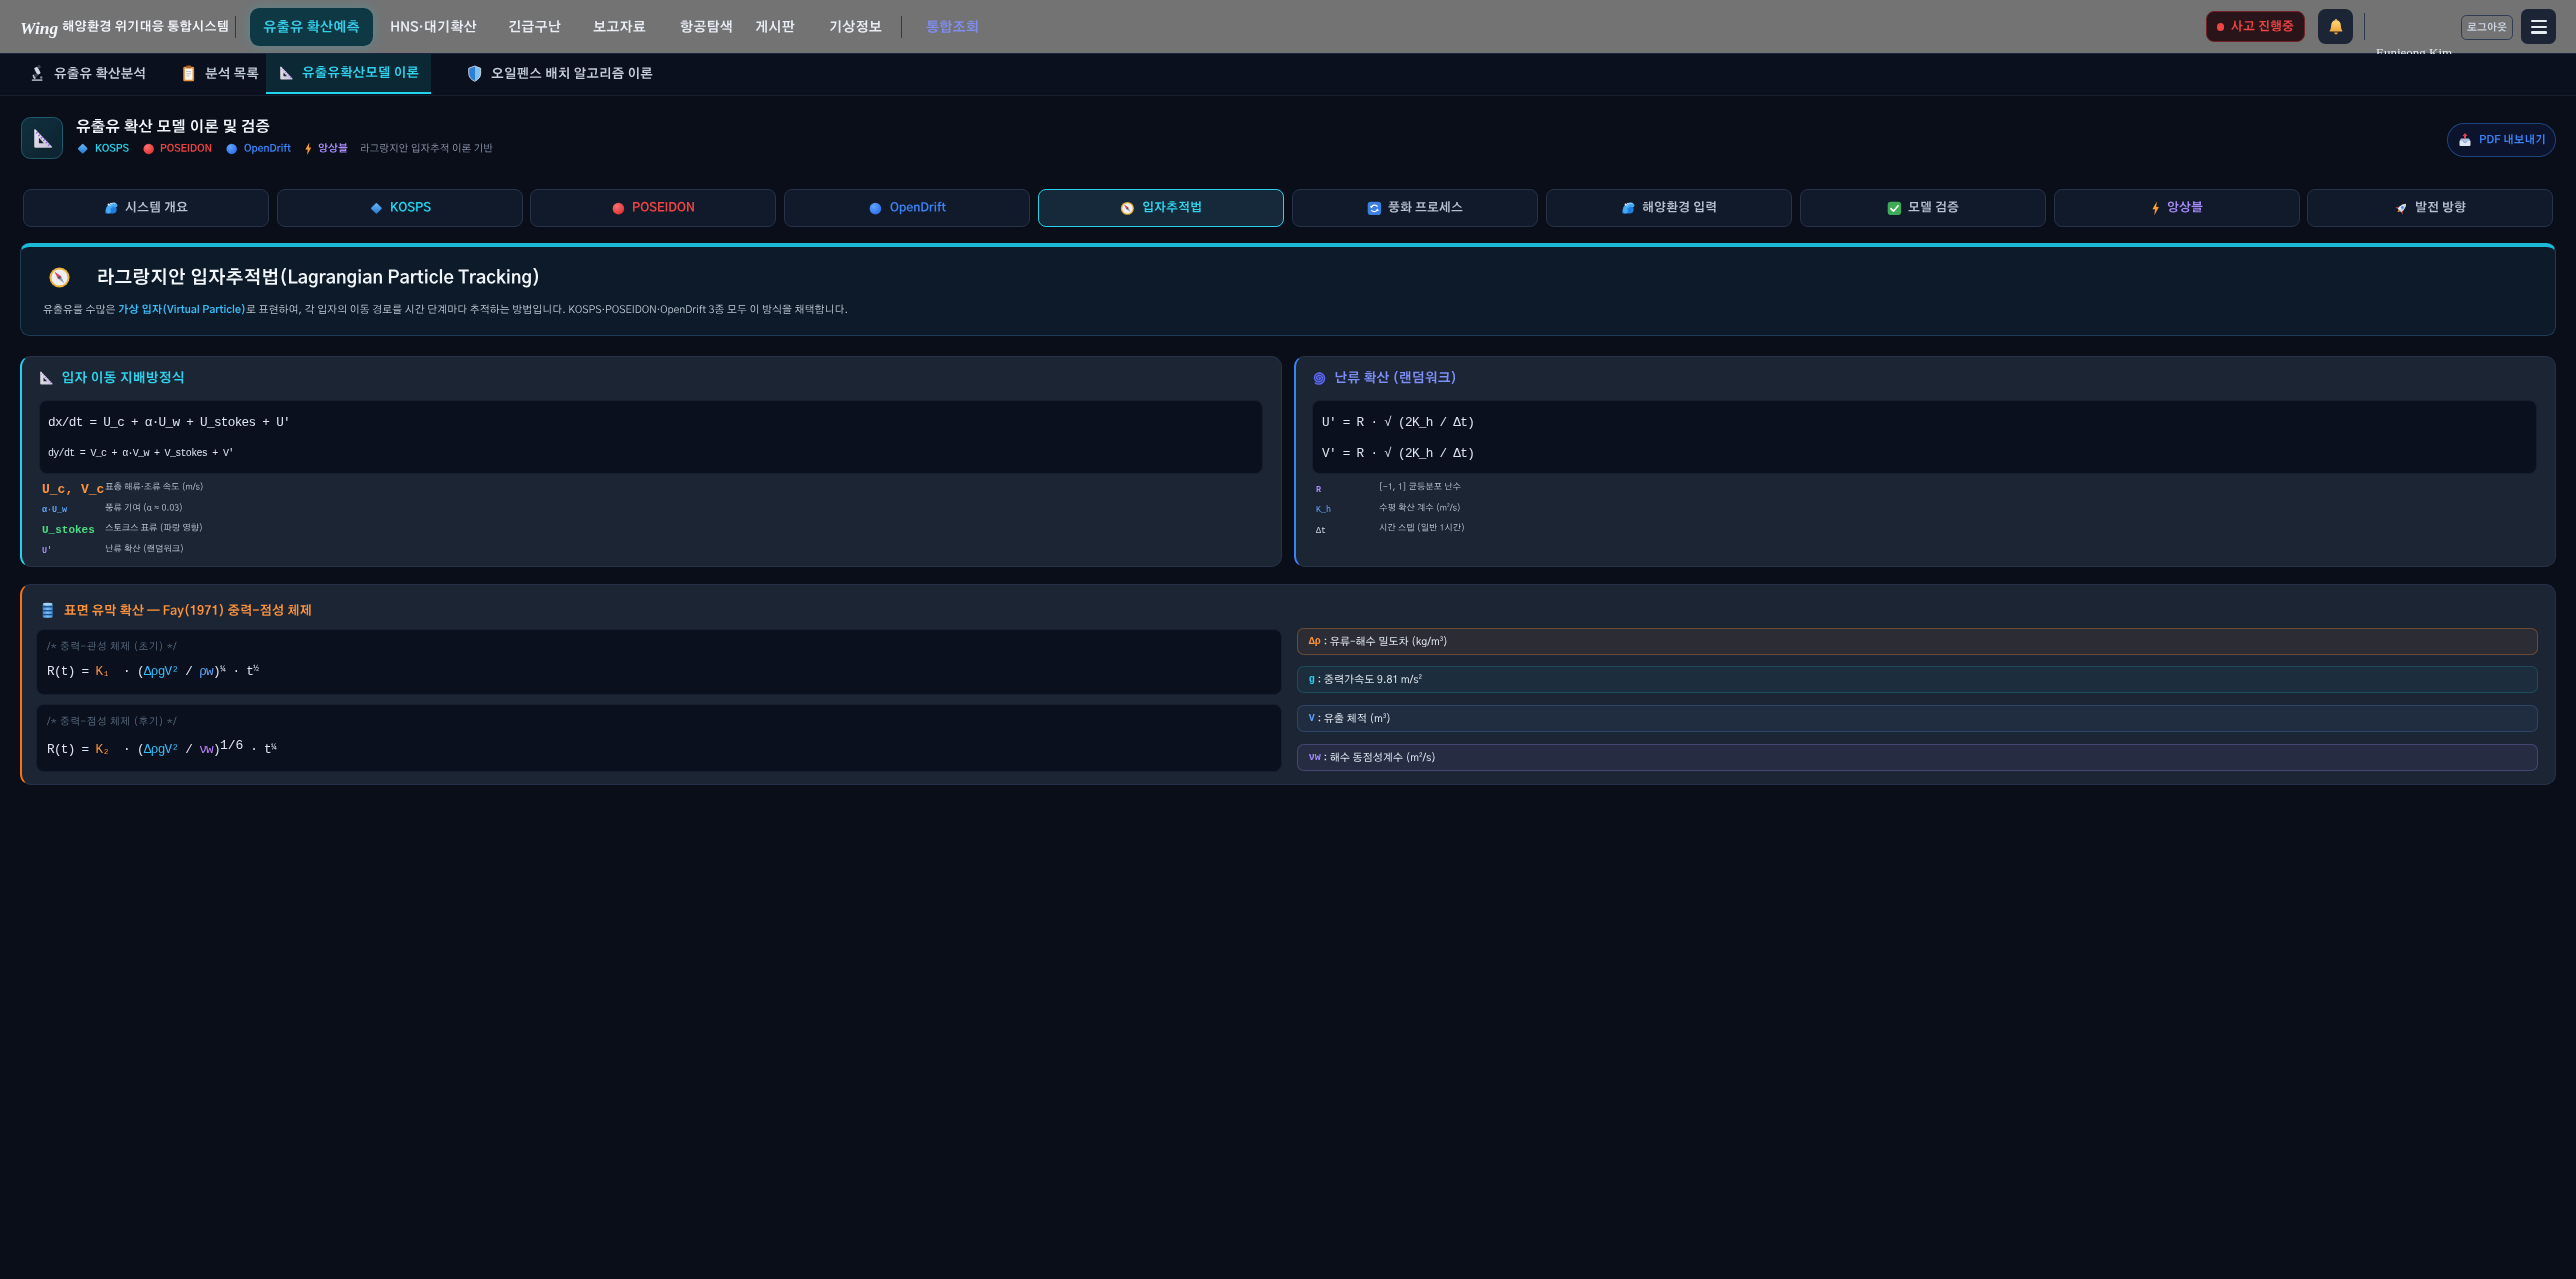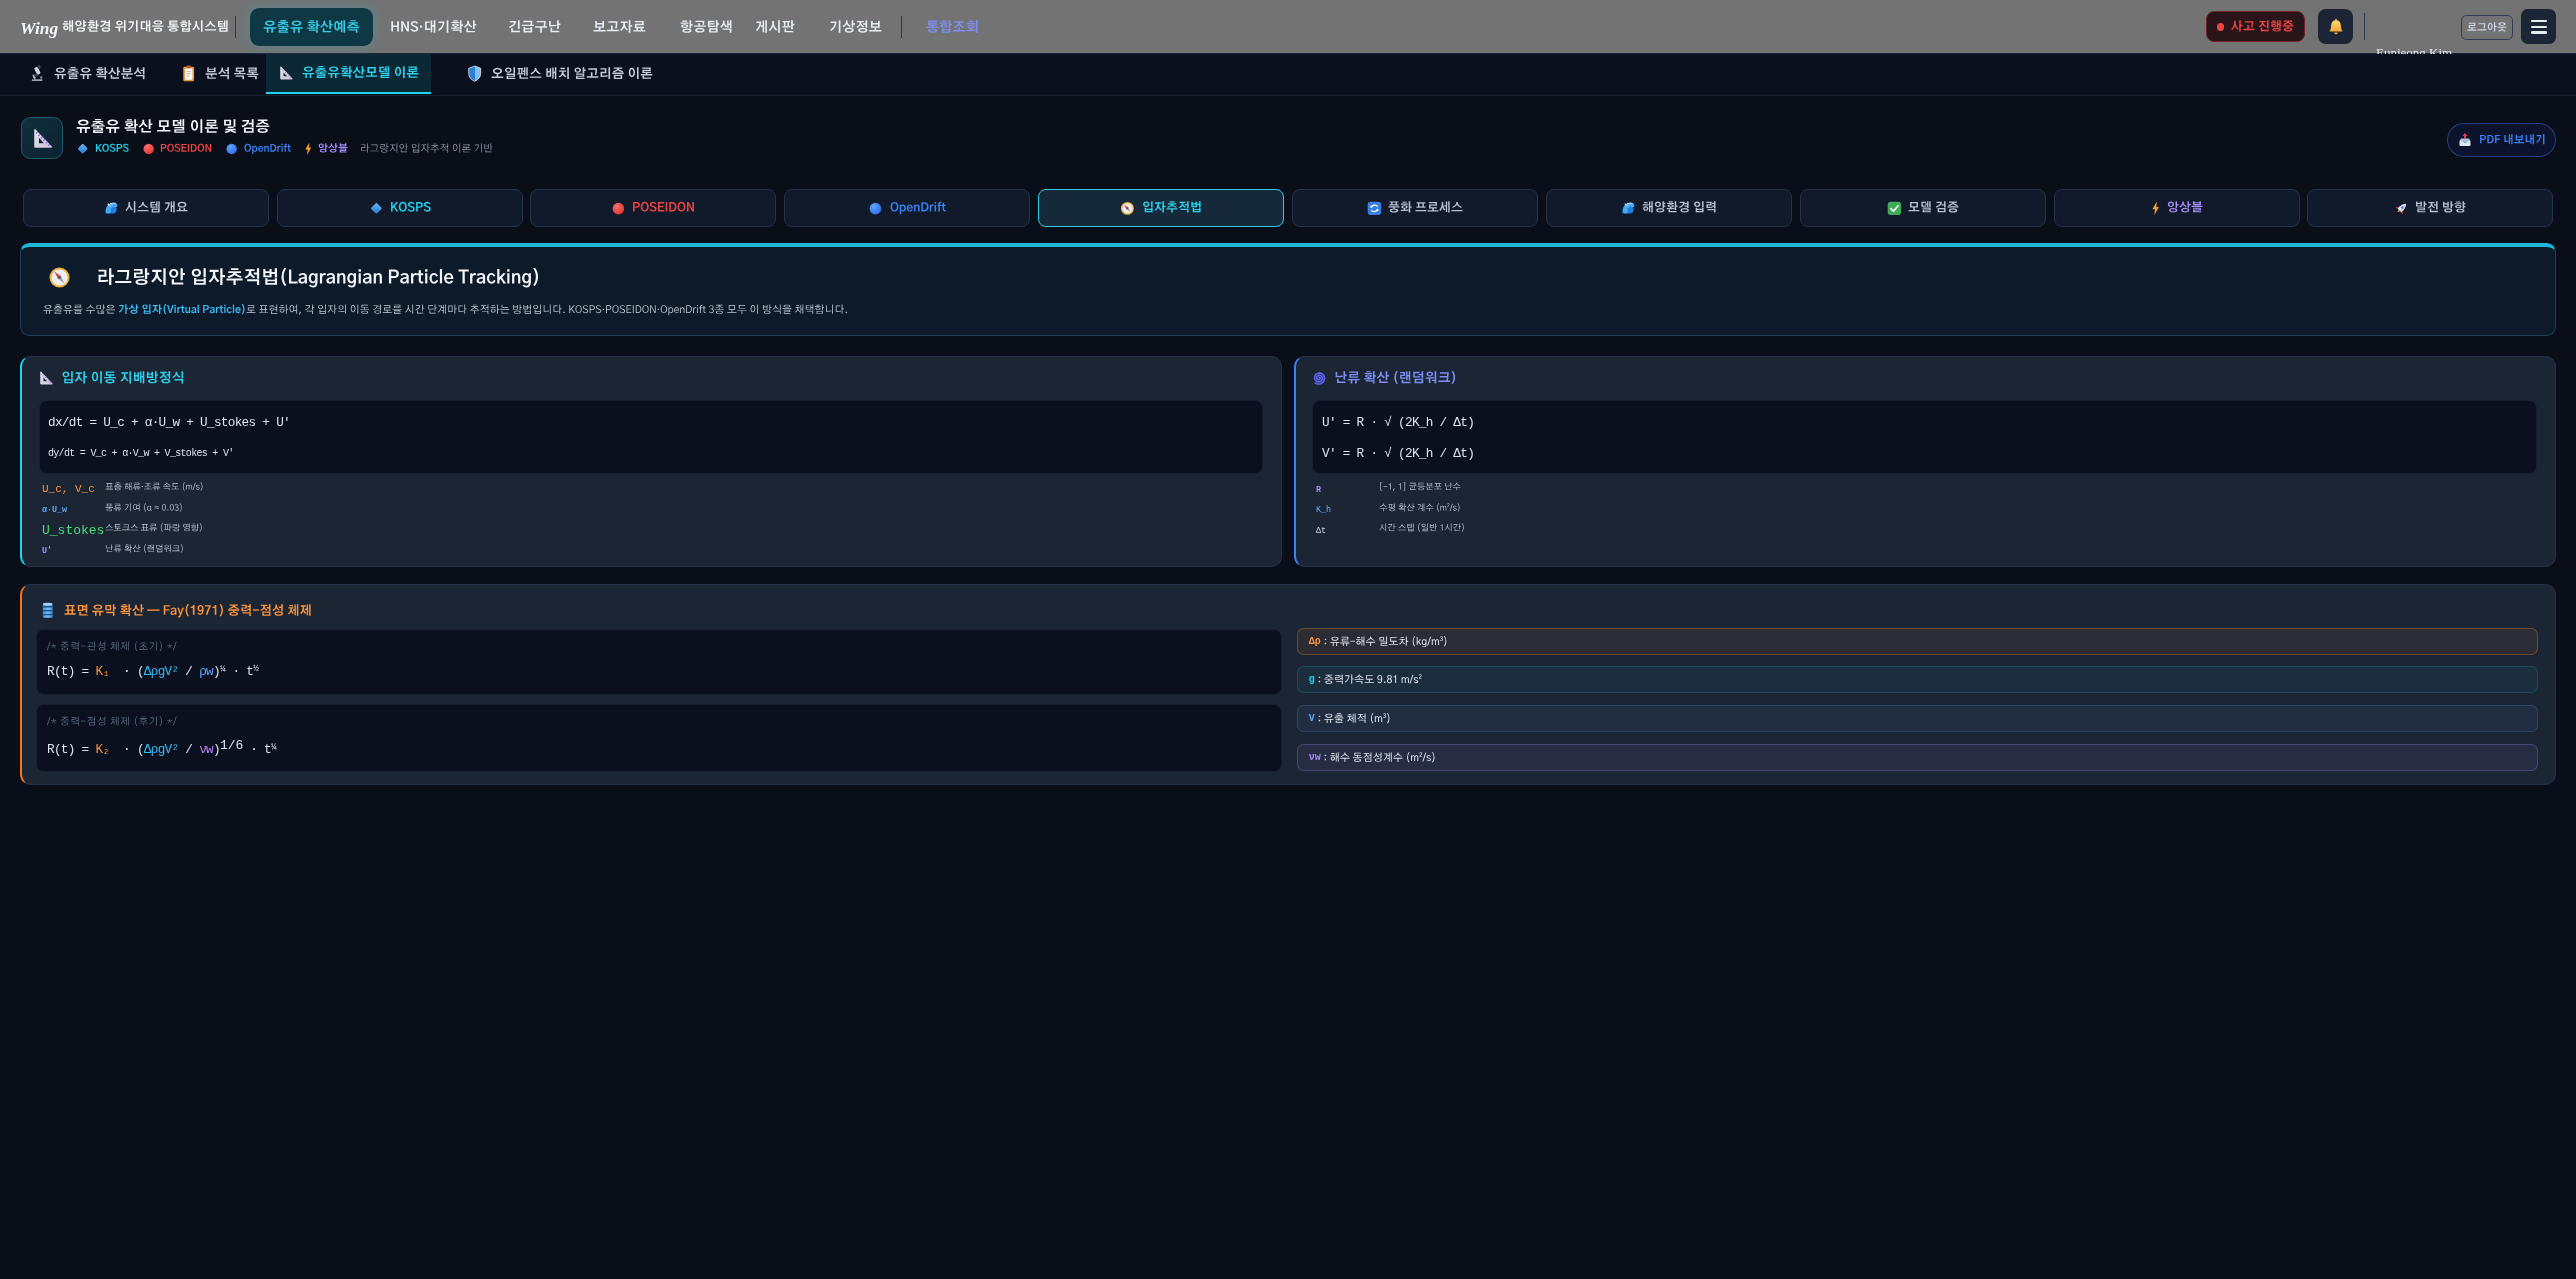--- a/index.html
+++ b/index.html
@@ -1140,21 +1140,21 @@
 <div style="position:absolute;left:39px;top:400px;width:1224px;height:74px;background:#0a101d;border:0.7px solid #161f30;border-radius:8px;"></div>
 <div style="position:absolute;left:1312px;top:400px;width:1225px;height:74px;background:#0a101d;border:0.7px solid #161f30;border-radius:8px;"></div>
 <div style="position:absolute;left:48px;top:407px;line-height:31px">
     <div class="mono" style="font-size:12.7px;letter-spacing:-0.7px;color:#dce5f0;white-space:pre">dx/dt = U_c + α·U_w + U_stokes + U'</div>
     <div class="mono" style="font-size:10px;letter-spacing:-0.7px;color:#dce5f0;white-space:pre">dy/dt = V_c + α·V_w + V_stokes + V'</div>
   </div>
 <div style="position:absolute;left:1322px;top:407px;line-height:31px">
     <div class="mono" style="font-size:12.7px;letter-spacing:-0.7px;color:#dce5f0;white-space:pre">U' = R · √ (2K_h / Δt)</div>
     <div class="mono" style="font-size:12.7px;letter-spacing:-0.7px;color:#dce5f0;white-space:pre">V' = R · √ (2K_h / Δt)</div>
   </div>
-<div style="position:absolute;left:42px;top:482px;width:60px"><span class="mono" style="font-size:11px;font-weight:normal;color:#fb923c;white-space:pre">U_c, V_c</span></div>
+<div style="position:absolute;left:42px;top:482px;width:60px"><span class="mono" style="font-size:13px;font-weight:bold;color:#fb923c;white-space:pre">U_c, V_c</span></div>
 <div style="position:absolute;left:105px;top:482px;">
     <svg class="kt" width="99" height="9.8" viewBox="0 0 146.9 14.6">
       <g fill="#c2ccd9" transform="translate(0,11.18) scale(0.012695,-0.012695)">
         <use href="#g137" x="0.0"></use>
         <use href="#g189" x="984.0"></use>
         <use href="#g190" x="2218.0"></use>
         <use href="#g191" x="3202.0"></use>
         <use href="#g161" x="4186.0"></use>
         <use href="#g192" x="4530.0"></use>
         <use href="#g191" x="5514.0"></use>
@@ -1180,21 +1180,21 @@
         <use href="#g201" x="4890.0"></use>
         <use href="#g202" x="5740.0"></use>
         <use href="#g203" x="6631.0"></use>
         <use href="#g156" x="7200.0"></use>
         <use href="#g203" x="7552.0"></use>
         <use href="#g173" x="8121.0"></use>
         <use href="#g199" x="8690.0"></use>
       </g>
     </svg>
   </div>
-<div style="position:absolute;left:42px;top:523px;width:60px"><span class="mono" style="font-size:13px;font-weight:normal;color:#4ade80;white-space:pre">U_stokes</span></div>
+<div style="position:absolute;left:42px;top:523px;width:60px"><span class="mono" style="font-size:11px;font-weight:bold;color:#4ade80;white-space:pre">U_stokes</span></div>
 <div style="position:absolute;left:105px;top:523px;">
     <svg class="kt" width="98" height="9.8" viewBox="0 0 146.0 14.6">
       <g fill="#c2ccd9" transform="translate(0,11.18) scale(0.012695,-0.012695)">
         <use href="#g204" x="0.0"></use>
         <use href="#g205" x="984.0"></use>
         <use href="#g206" x="1968.0"></use>
         <use href="#g204" x="2952.0"></use>
         <use href="#g137" x="4186.0"></use>
         <use href="#g191" x="5170.0"></use>
         <use href="#g195" x="6404.0"></use>

